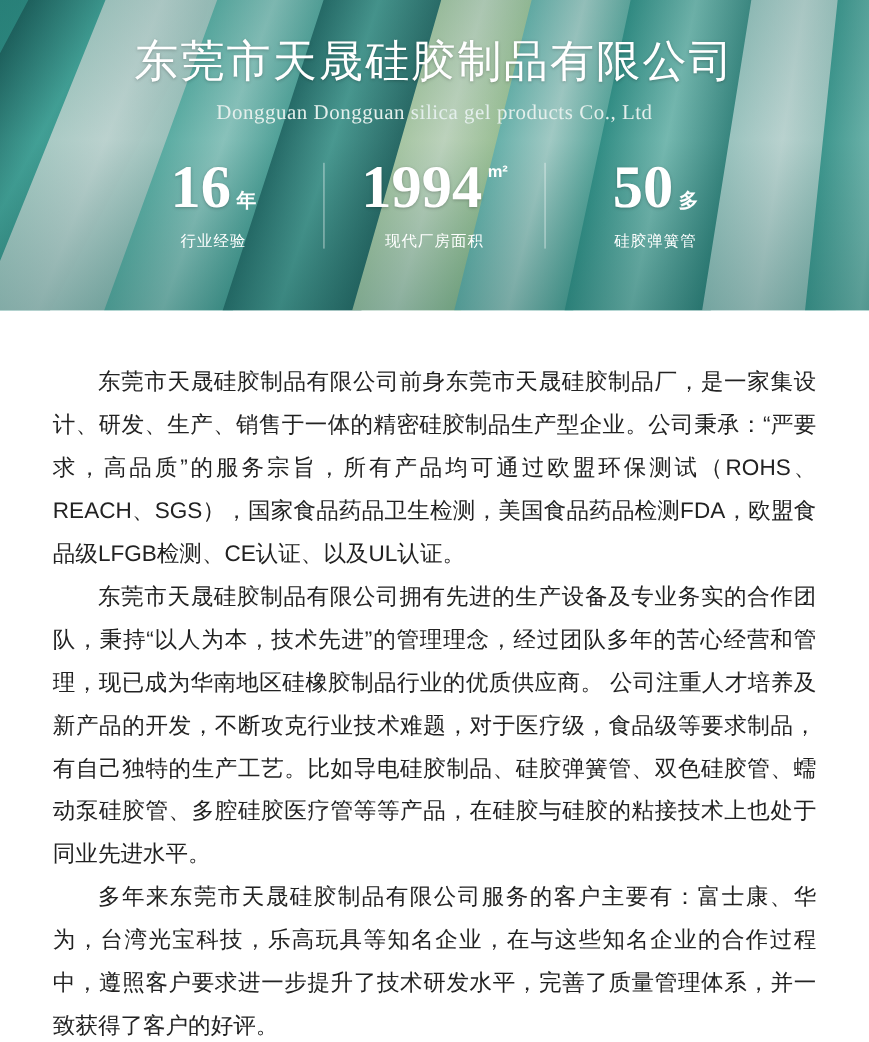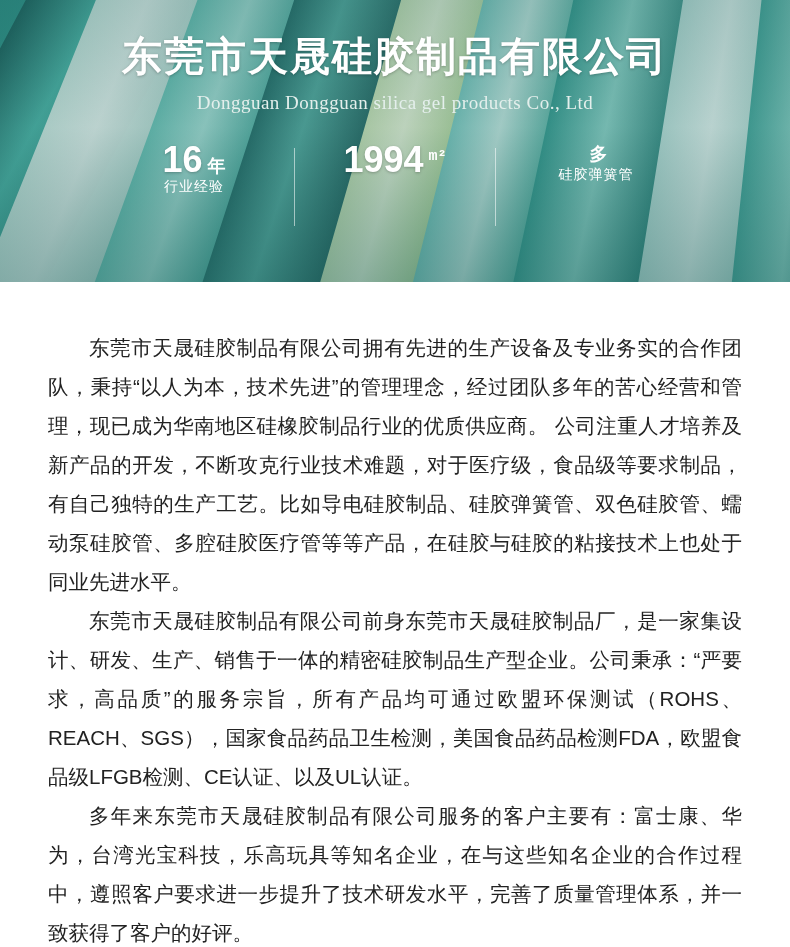--- a/index.html
+++ b/index.html
@@ -63,21 +63,21 @@
     inset: 0;
     display: flex;
     flex-direction: column;
     align-items: center;
     padding-top: 34px;
     box-sizing: border-box;
   }
   .company-cn {
     color: #ffffff;
     font-size: 40px;
-    font-weight: bold;
+    font-weight: normal;
     letter-spacing: 2px;
     line-height: 1.1;
     text-shadow: 0 1px 3px rgba(0,0,0,.25);
     margin: 0;
   }
   .company-en {
     color: #e4efec;
     font-size: 19px;
     letter-spacing: .5px;
     margin-top: 14px;
@@ -102,36 +102,37 @@
     background: rgba(255,255,255,.55);
     margin-top: 6px;
   }
   .stat-top {
     display: flex;
     align-items: baseline;
     justify-content: center;
     color: #ffffff;
   }
   .stat-num {
-    font-size: 36px;
+    font-size: 55px;
     font-weight: bold;
     line-height: 1;
     letter-spacing: 0px;
     text-shadow: 0 1px 3px rgba(0,0,0,.25);
+    font-family: Liberation Serif, serif;
   }
   .stat-unit {
     font-size: 18px;
     margin-left: 5px;
     font-weight: bold;
-    font-family: Liberation Mono, monospace;
   }
   .stat-unit.sup { align-self: flex-start; margin-top: 6px; font-size: 15px; }
   .stat-label {
     color: #ffffff;
     font-size: 14px;
+    margin-top: 14px;
     letter-spacing: 1px;
   }
 
   
   .article {
     padding: 46px 48px 0 48px;
     box-sizing: border-box;
   }
   .para {
     color: #222222;
@@ -175,32 +176,34 @@
         <div class="stat-label">行业经验</div>
       </div>
 
       <div class="stat-divider"></div>
 
       <div class="stat">
         <div class="stat-top">
           <span class="stat-num">1994</span>
           <span class="stat-unit sup">m²</span>
         </div>
+        <div class="stat-label">现代厂房面积</div>
       </div>
 
       <div class="stat-divider"></div>
 
       <div class="stat">
         <div class="stat-top">
+          <span class="stat-num">50</span>
           <span class="stat-unit">多</span>
         </div>
         <div class="stat-label">硅胶弹簧管</div>
       </div>
 
     </div>
   </div>
 </div>
 
 <div class="article">
+  <p class="para">东莞市天晟硅胶制品有限公司前身东莞市天晟硅胶制品厂，是一家集设计、研发、生产、销售于一体的精密硅胶制品生产型企业。公司秉承：“严要求，高品质”的服务宗旨，所有产品均可通过欧盟环保测试（ROHS、REACH、SGS），国家食品药品卫生检测，美国食品药品检测FDA，欧盟食品级LFGB检测、CE认证、以及UL认证。</p>
   <p class="para">东莞市天晟硅胶制品有限公司拥有先进的生产设备及专业务实的合作团队，秉持“以人为本，技术先进”的管理理念，经过团队多年的苦心经营和管理，现已成为华南地区硅橡胶制品行业的优质供应商。 公司注重人才培养及新产品的开发，不断攻克行业技术难题，对于医疗级，食品级等要求制品，有自己独特的生产工艺。比如导电硅胶制品、硅胶弹簧管、双色硅胶管、蠕动泵硅胶管、多腔硅胶医疗管等等产品，在硅胶与硅胶的粘接技术上也处于同业先进水平。</p>
-  <p class="para">东莞市天晟硅胶制品有限公司前身东莞市天晟硅胶制品厂，是一家集设计、研发、生产、销售于一体的精密硅胶制品生产型企业。公司秉承：“严要求，高品质”的服务宗旨，所有产品均可通过欧盟环保测试（ROHS、REACH、SGS），国家食品药品卫生检测，美国食品药品检测FDA，欧盟食品级LFGB检测、CE认证、以及UL认证。</p>
   <p class="para">多年来东莞市天晟硅胶制品有限公司服务的客户主要有：富士康、华为，台湾光宝科技，乐高玩具等知名企业，在与这些知名企业的合作过程中，遵照客户要求进一步提升了技术研发水平，完善了质量管理体系，并一致获得了客户的好评。</p>
 </div>
 
 </body></html>

